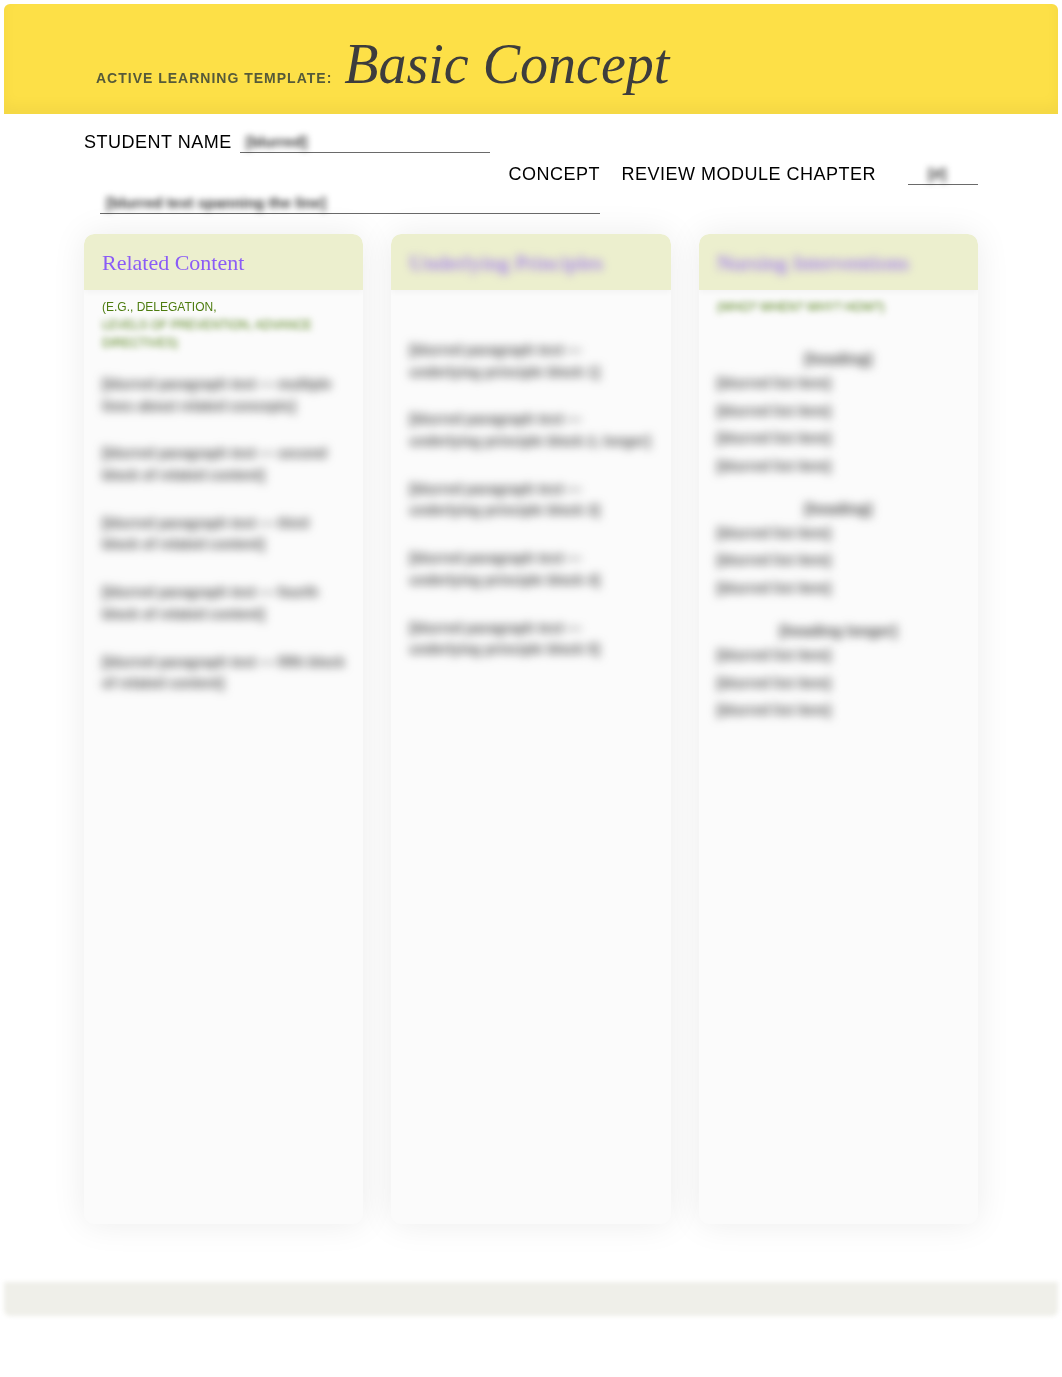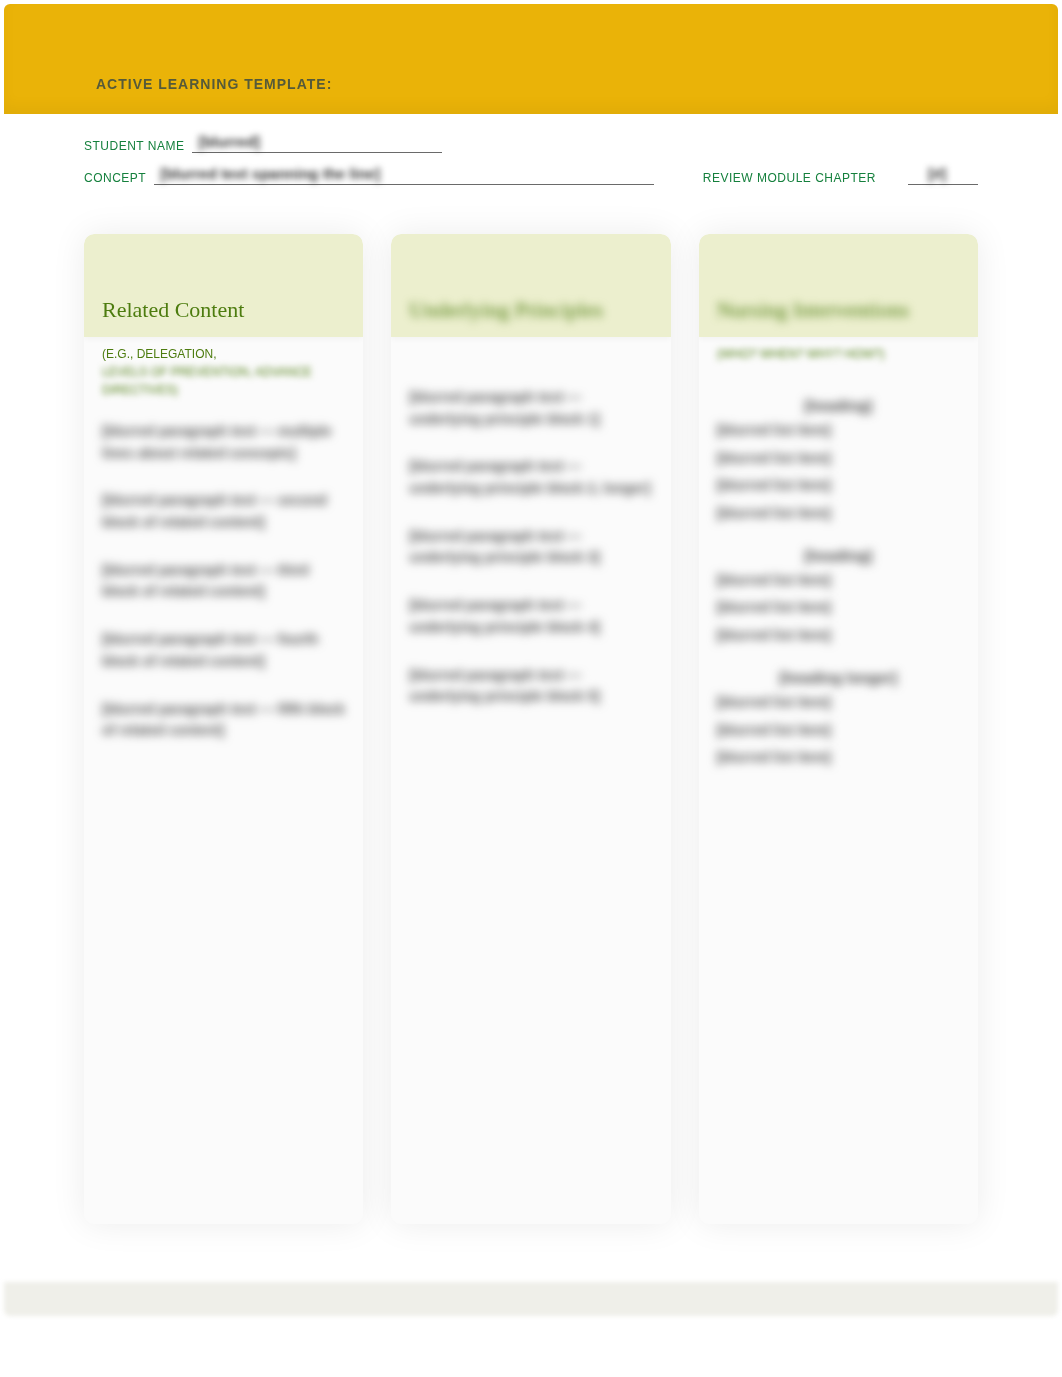--- a/index.html
+++ b/index.html
@@ -12,21 +12,21 @@
   .page {
     width: 1062px;
     margin: 0 auto;
     box-sizing: border-box;
     
   }
   
   .banner {
     position: relative;
     height: 110px;
-    background: #eab308; 
+    background: #fde047; 
     border-radius: 6px 6px 0 0;
     margin: 4px 4px 0 4px;
     box-shadow: inset 0 -8px 14px rgba(0,0,0,0.04);
   }
   .banner-inner {
     position: absolute;
     left: 92px;
     bottom: 22px;
     display: flex;
     align-items: baseline;
@@ -55,41 +55,41 @@
     color: #444;
   }
   .info-row {
     position: absolute;
     display: flex;
     align-items: flex-end;
     gap: 8px;
   }
   .info-row .label {
     letter-spacing: .5px;
-    font-size: 12px;
-    color: #15803d;
+    font-size: 18px;
+    color: #000000;
     white-space: nowrap;
   }
   .underline-slot {
     position: relative;
     border-bottom: 1px solid #6a6a6a;
     height: 20px;
     display: inline-block;
   }
   .underline-slot .value {
     position: absolute;
     left: 6px;
     bottom: 2px;
     font-weight: 700;
     color: #333;
     filter: blur(3px);
     font-size: 15px;
   }
   .student-row  { left: 0;    top: 0; }
-  .concept-row  { left: 0;    top: 32px; }
+  .concept-row  { left: 16px;    top: 32px; flex-direction: column; }
   .chapter-row  { right: 0;   top: 32px; gap: 32px; }
 
   
   .columns {
     display: flex;
     gap: 28px;
     margin: 32px 84px 0 84px;
     align-items: stretch;
   }
   .card {
@@ -104,22 +104,21 @@
   }
   .card-header {
     background: #ecefce;
     padding: 16px 18px 14px;
     border-radius: 10px 10px 0 0;
     box-shadow: 0 2px 6px rgba(0,0,0,0.04);
   }
   .card-title {
     font-family: Georgia, "Times New Roman", serif;
     font-size: 22px;
-    color: #4d7c0f;
-    margin-top: 47px;
+    color: #8b5cf6;
   }
   .card-title.blurred {
     filter: blur(4px);
   }
   .card-sub {
     font-size: 12px;
     color: #4d7c0f;
     margin: 8px 18px 0;
     line-height: 1.5;
   }
@@ -167,20 +166,21 @@
   }
 </style>
 </head>
 <body>
 
 <div class="page">
 
   <div class="banner">
     <div class="banner-inner">
       <span class="banner-label">ACTIVE LEARNING TEMPLATE:</span>
+      <span class="banner-title">Basic Concept</span>
     </div>
   </div>
 
   <div class="info-area">
 
     <div class="info-row student-row">
       <span class="label">STUDENT NAME</span>
       <span class="underline-slot" style="width:250px;">
         <span class="value">[blurred]</span>
       </span>

